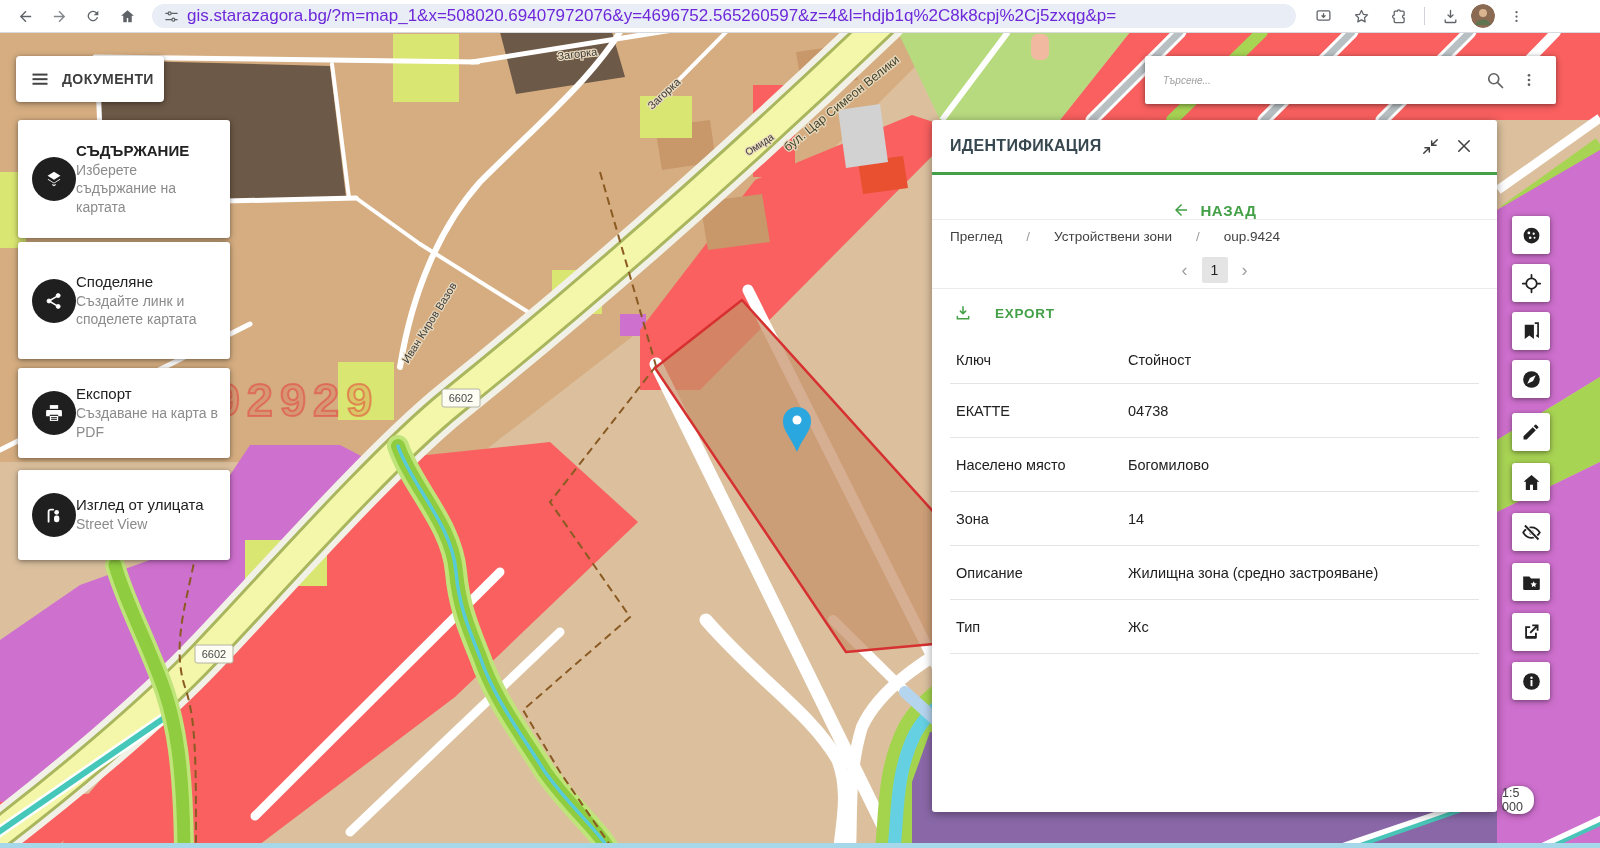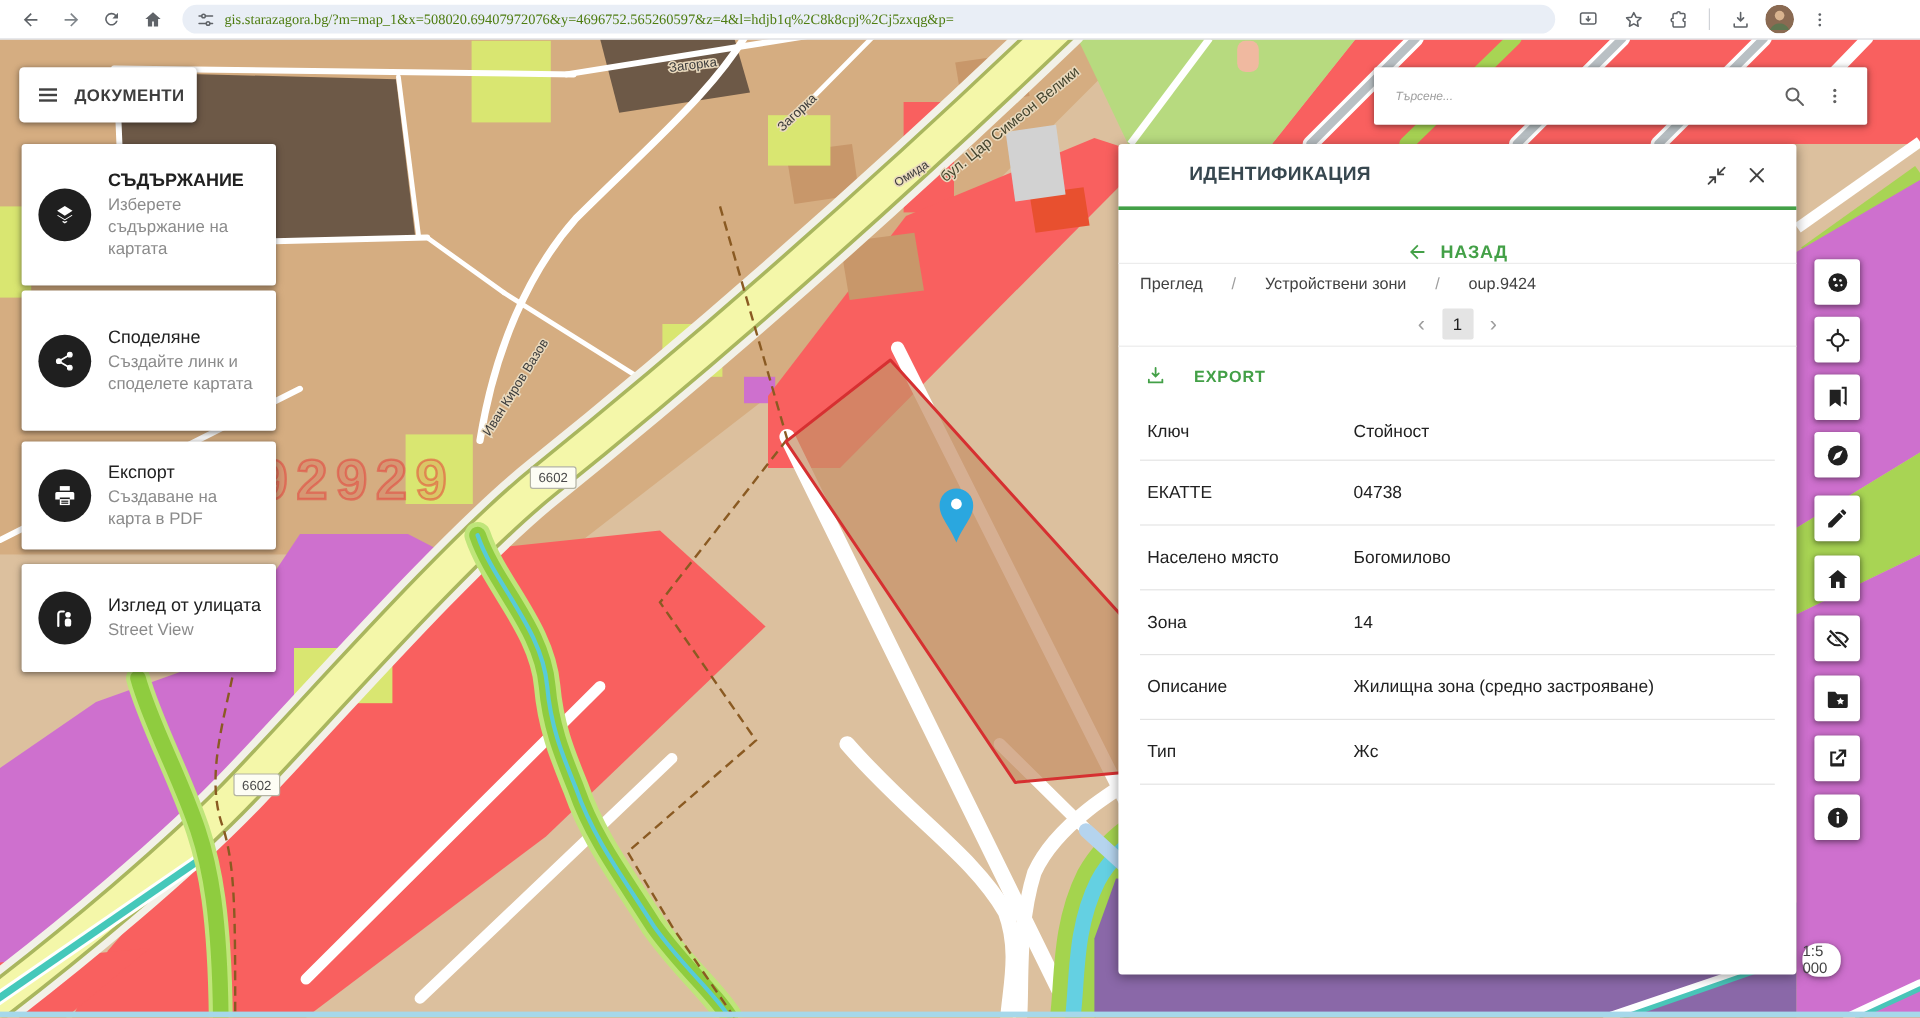--- a/index.html
+++ b/index.html
@@ -5,47 +5,47 @@
   html,body{margin:0;padding:0;width:1600px;height:848px;overflow:hidden;
     font-family:"Liberation Sans","DejaVu Sans",sans-serif;background:#d9bd99;position:relative;}
   .abs{position:absolute;}
   svg{display:block;}
   
   #browser-bar{position:absolute;top:0;left:0;width:1600px;height:32px;background:#ffffff;
     border-bottom:1px solid #d7dade;display:flex;align-items:center;z-index:50;}
   .nav-ic{width:34px;height:28px;display:flex;align-items:center;justify-content:center;color:#5f6368;}
   #omnibox{height:24px;flex:0 0 1120px;margin-left:8px;background:#e9eef6;border-radius:12px;
     display:flex;align-items:center;padding:0 12px;gap:8px;}
-  #omnibox .url{font-size:12px;color:#4d7c0f;white-space:nowrap;overflow:hidden;font-family:Liberation Serif, serif;}
+  #omnibox .url{font-size:17px;color:#6d28d9;white-space:nowrap;overflow:hidden;}
   .chrome-right{display:flex;align-items:center;margin-left:10px;gap:4px;}
   .vdiv{width:1px;height:18px;background:#d0d3d8;margin:0 4px;}
   #avatar{width:24px;height:24px;border-radius:50%;overflow:hidden;}
   
   .card-shadow{box-shadow:0 1px 4px rgba(0,0,0,.35),0 2px 8px rgba(0,0,0,.18);}
   #menu-btn{top:56px;left:16px;width:148px;height:46px;background:#fff;border-radius:4px;
     display:flex;align-items:center;gap:12px;padding:0 14px;box-sizing:border-box;cursor:pointer;z-index:20;}
   #menu-btn .lbl{font-size:14px;font-weight:700;color:#3d3d3d;letter-spacing:.4px;}
   .side-card{left:18px;width:212px;background:#fff;border-radius:3px;display:flex;align-items:center;
-    padding:0 12px 0 14px;box-sizing:border-box;gap:14px;z-index:20;}
+    padding:0 12px 0 14px;box-sizing:border-box;z-index:20;}
   .side-card .circ{flex:0 0 44px;width:44px;height:44px;border-radius:50%;background:#1f1f1f;
     display:flex;align-items:center;justify-content:center;}
   .side-card .title{font-size:15px;color:#212121;margin-bottom:2px;}
   .side-card .sub{font-size:14px;color:#8b8b8b;line-height:1.32;}
   #watermark{top:372px;left:48px;font-size:47px;font-weight:700;letter-spacing:7px;
     color:rgba(229,57,53,.18);-webkit-text-stroke:2px rgba(229,57,53,.5);z-index:15;white-space:nowrap;}
   #search-bar{top:56px;left:1145px;width:411px;height:48px;background:#fff;border-radius:2px;
     display:flex;align-items:center;padding:0 10px 0 16px;box-sizing:border-box;z-index:20;}
   #search-bar input{flex:1;border:none;outline:none;font-size:10px;color:#424242;background:transparent;
     font-family:inherit;font-style:italic;}
   #search-bar input::placeholder{color:#9e9e9e;}
   
   #panel{top:120px;left:932px;width:565px;height:692px;background:#fff;border-radius:3px;z-index:25;
     box-shadow:0 2px 10px rgba(0,0,0,.4);display:flex;flex-direction:column;box-sizing:border-box;}
   #panel-header{height:52px;display:flex;align-items:center;padding:0 16px 0 18px;}
-  #panel-header .ttl{font-size:16px;font-weight:700;color:#37474f;letter-spacing:.3px;flex:1;margin-left:41px;}
+  #panel-header .ttl{font-size:16px;font-weight:700;color:#37474f;letter-spacing:.3px;flex:1;}
   .pan-ic{width:34px;height:34px;display:flex;align-items:center;justify-content:center;cursor:pointer;color:#424242;}
   #green-bar{height:3px;background:#43a047;}
   #back-row{height:44px;display:flex;align-items:flex-end;justify-content:center;gap:10px;color:#43a047;
     font-size:15px;font-weight:700;letter-spacing:.6px;border-bottom:1px solid #ececec;cursor:pointer;}
   #crumbs{height:32px;display:flex;align-items:center;padding:0 18px;font-size:13.5px;color:#424242;gap:24px;}
   #crumbs .sep{color:#9e9e9e;}
   #pager{height:36px;display:flex;align-items:center;justify-content:center;gap:14px;border-bottom:1px solid #ececec;}
   #pager .chev{color:#9e9e9e;font-size:18px;cursor:pointer;line-height:1;}
   #pager .pg{width:26px;height:26px;background:#e4e4e4;border-radius:2px;display:flex;align-items:center;
     justify-content:center;font-size:14px;color:#212121;}

